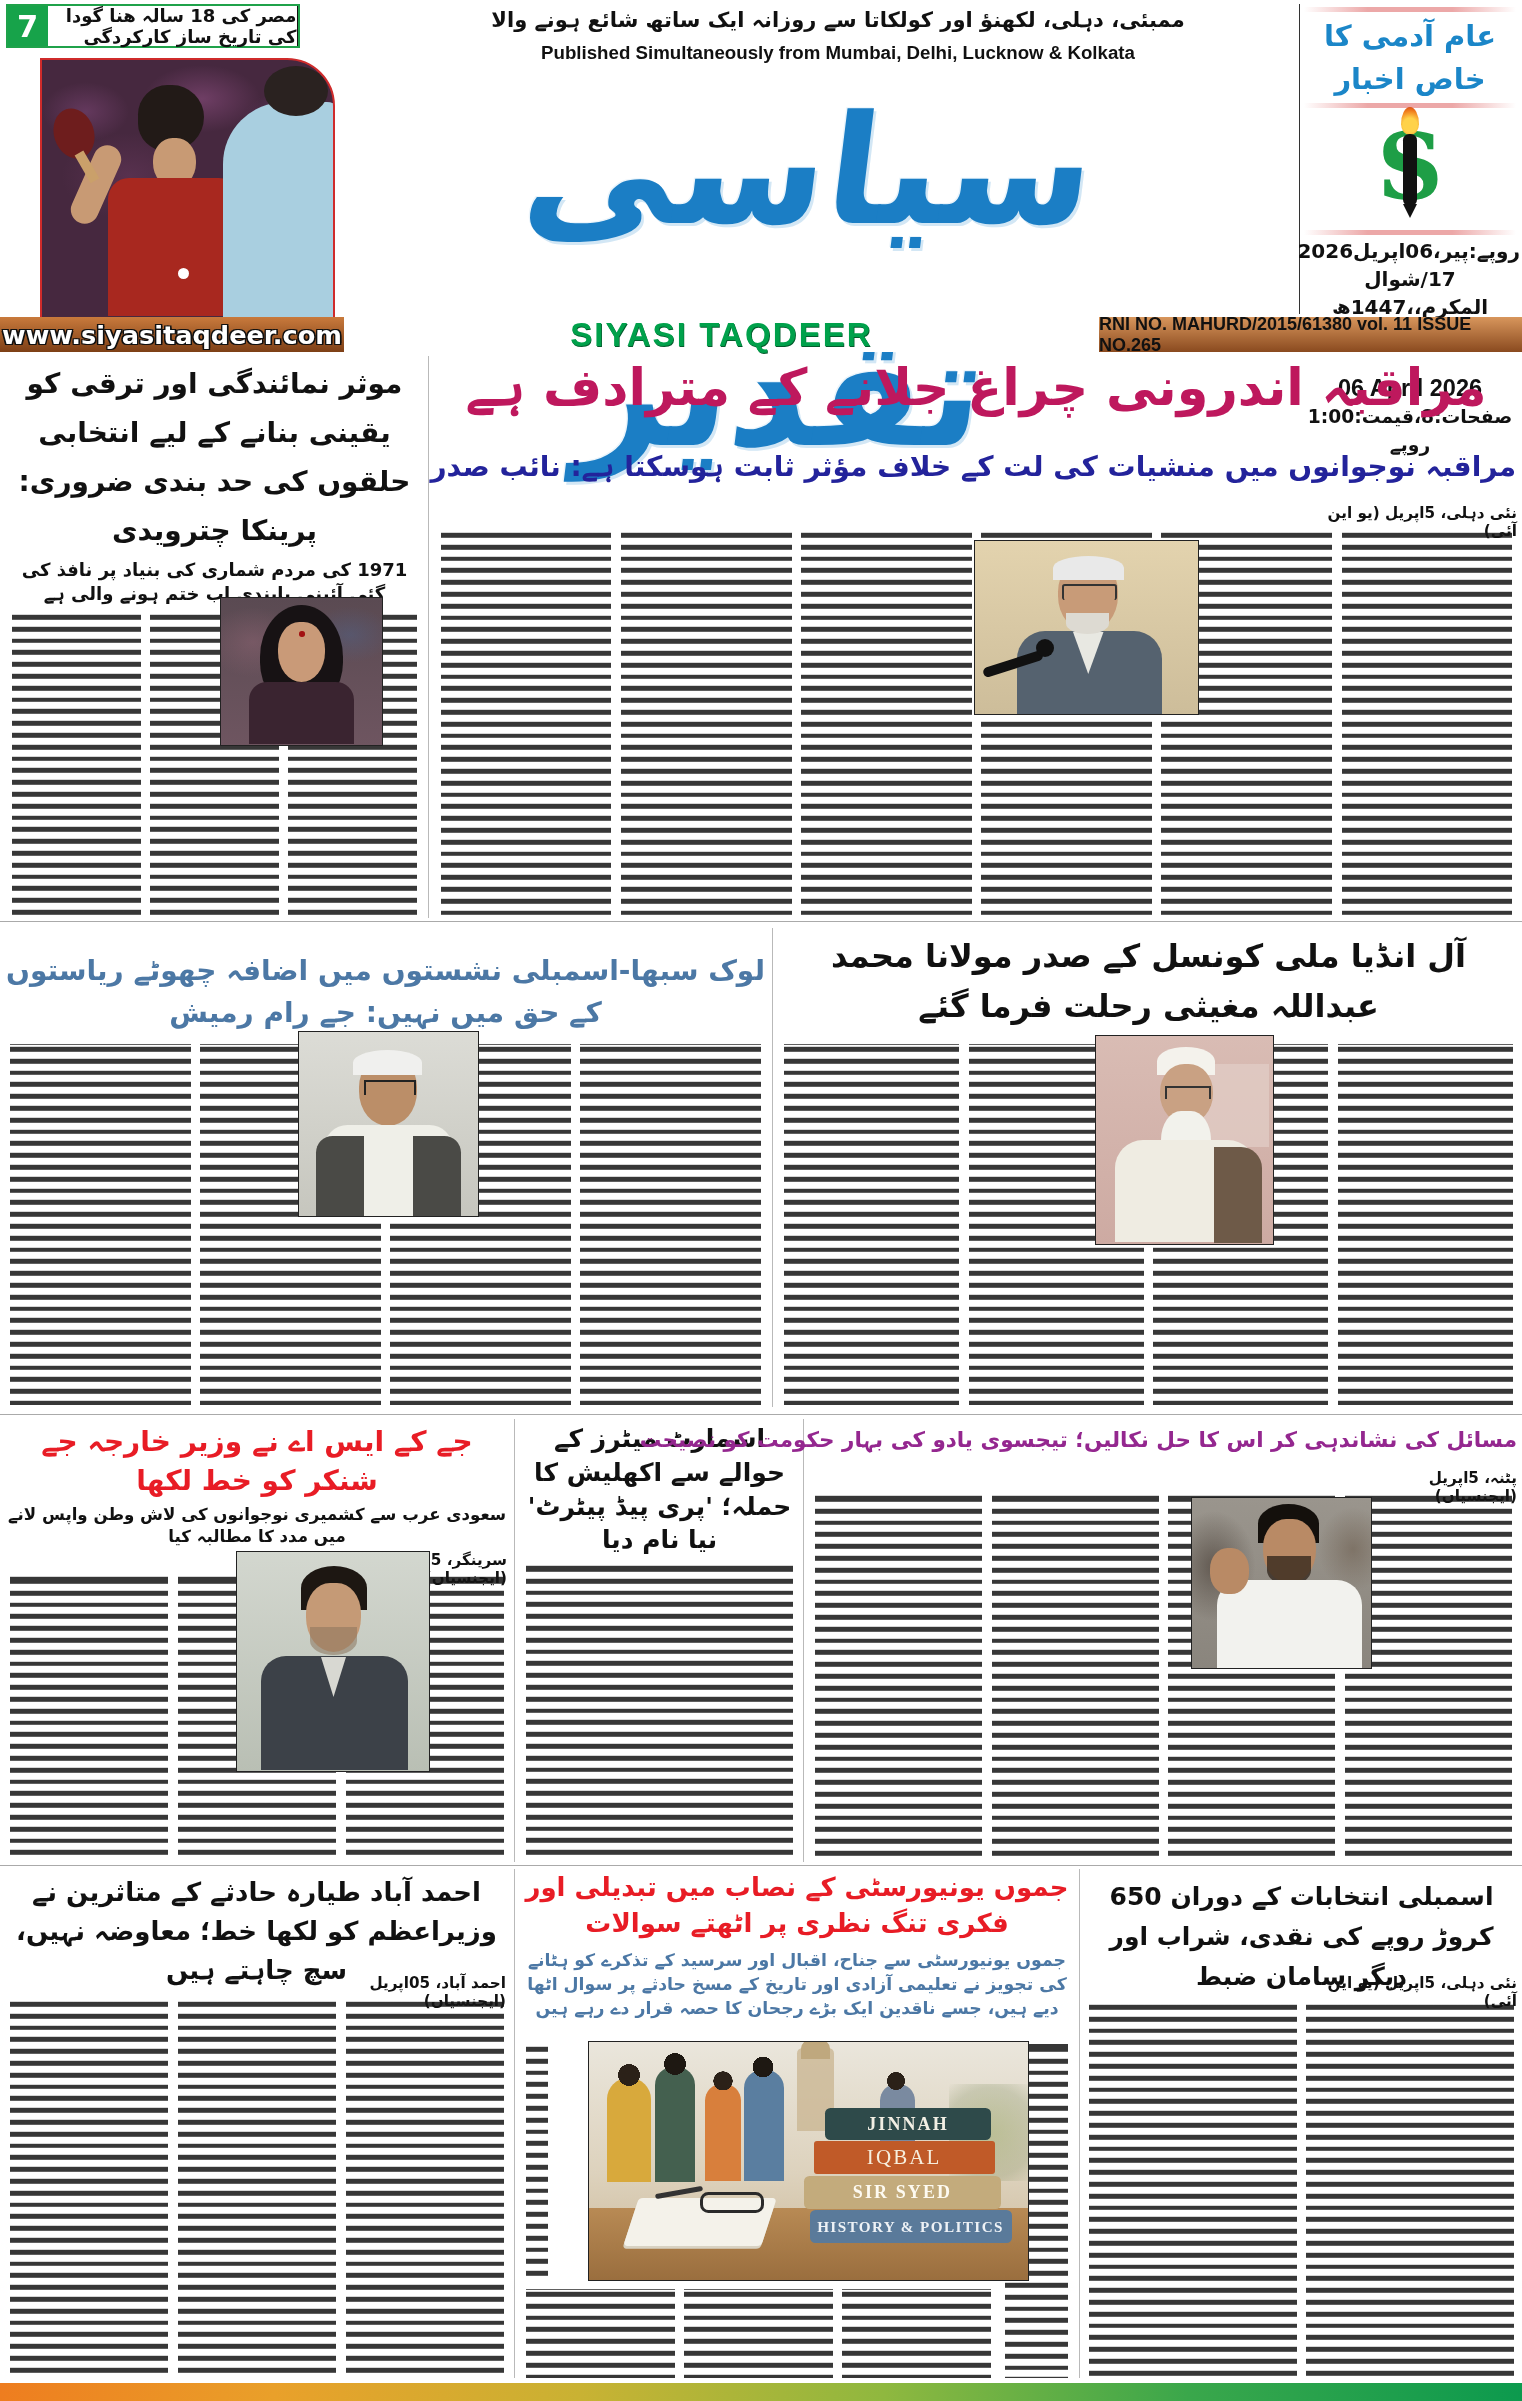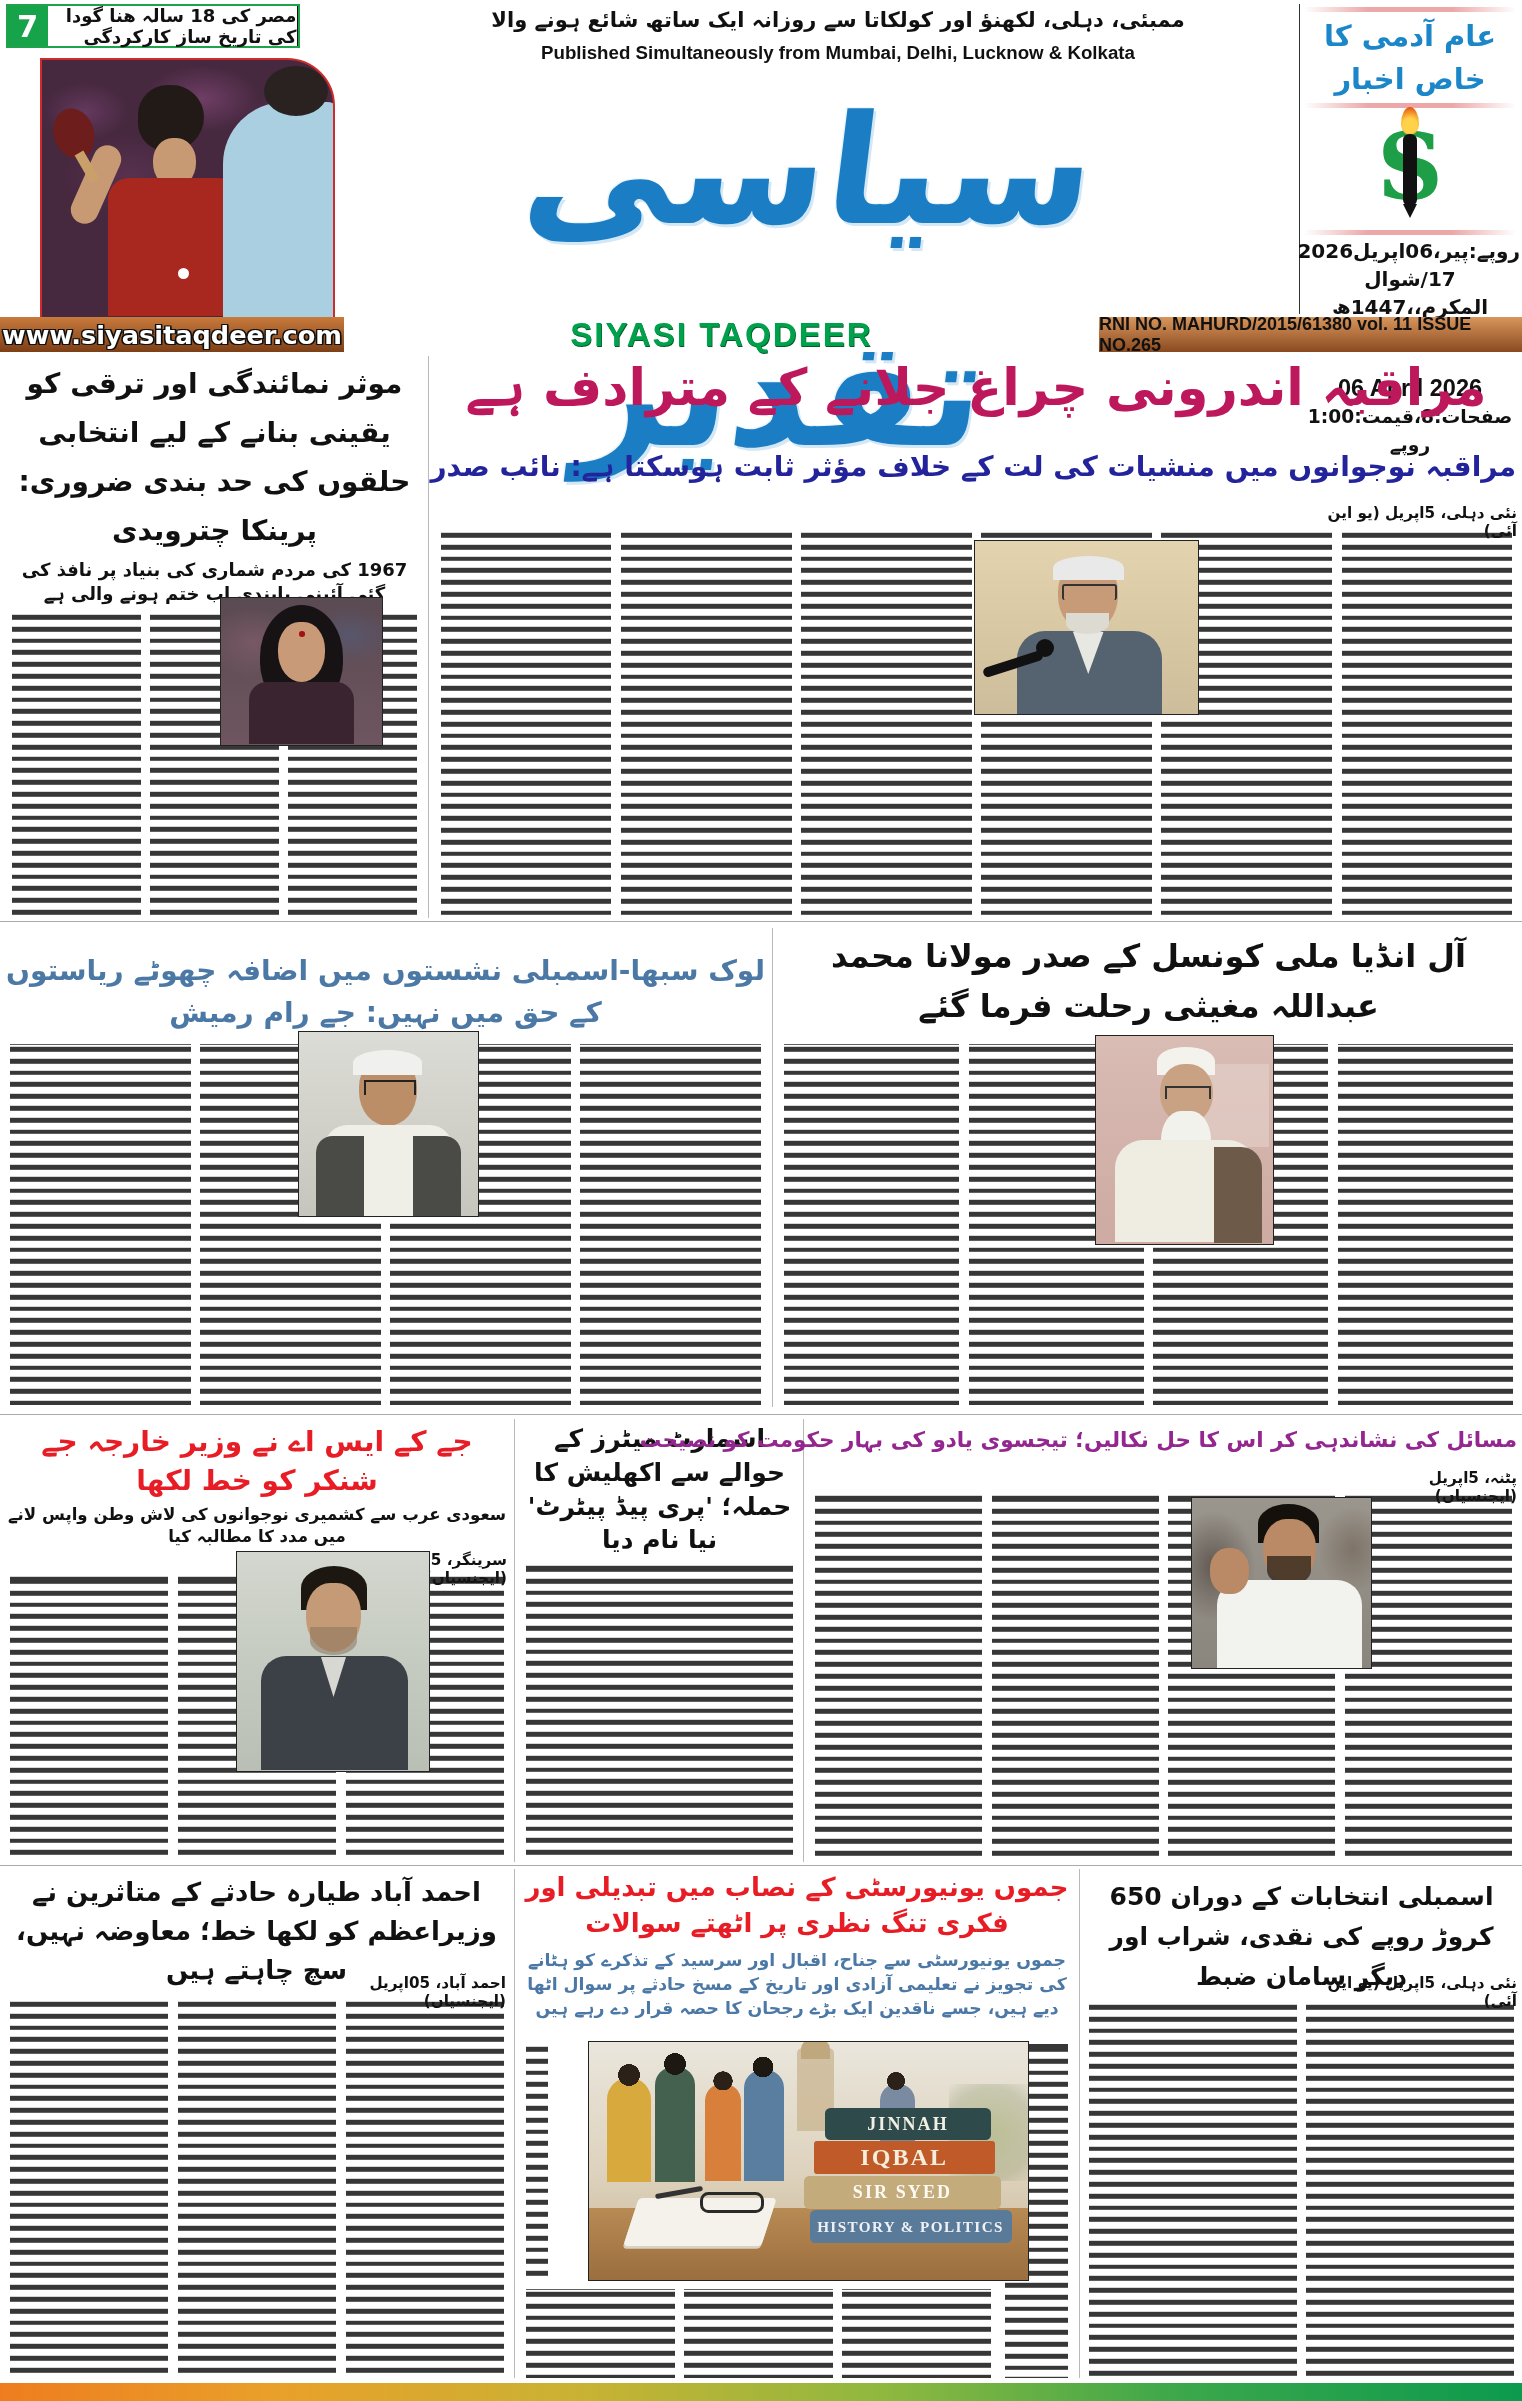--- a/index.html
+++ b/index.html
@@ -78,21 +78,21 @@
   <div class="abs ctr" style="left:344px;top:317px;width:755px;height:35px;background:#fff;">
     <span style="color:#00a14b;font-size:33px;font-weight:900;letter-spacing:2.1px;line-height:35px;text-shadow:0.7px 0.7px 0 #045a2c;font-family:'Liberation Sans',sans-serif;">SIYASI TAQDEER</span>
   </div>
   <div class="abs" style="left:1099px;top:317px;width:424px;height:35px;background:linear-gradient(180deg,#d8965c,#96halt 60%,#8a4a1f);background:linear-gradient(180deg,#d8965c,#8a4a1f);display:flex;align-items:center;justify-content:center;">
     <span style="color:#111;font-size:18px;font-weight:bold;font-family:'Liberation Sans',sans-serif;">RNI NO. MAHURD/2015/61380 vol. 11 ISSUE NO.265</span>
   </div>
 
   <div class="colrule" style="left:428px;top:356px;height:562px;"></div>
 
   <div class="abs u b ctr" style="left:7px;top:359px;width:415px;font-size:28px;line-height:1.75;">موثر نمائندگی اور ترقی کو یقینی بنانے کے لیے انتخابی حلقوں کی حد بندی ضروری: پرینکا چترویدی</div>
-  <div class="abs u b ctr" style="left:7px;top:558px;width:415px;font-size:18px;line-height:1.35;">1967 کی مردم شماری کی بنیاد پر نافذ کی گئی آئینی پابندی اب ختم ہونے والی ہے</div>
+  <div class="abs u b ctr" style="left:7px;top:558px;width:415px;font-size:18px;line-height:1.35;">1971 کی مردم شماری کی بنیاد پر نافذ کی گئی آئینی پابندی اب ختم ہونے والی ہے</div>
   <div class="cols" style="left:7px;top:612px;width:415px;height:303px;">
     <div class="greek"></div>
     <div class="greek"></div>
     <div class="greek"></div>
   </div>
   <div class="ph" style="left:186px;top:597px;width:161px;height:147px;background:linear-gradient(180deg,#5a4a52,#6e5560);">
     <div style="inset:0;background:radial-gradient(48px 35px at 20% 30%,#9a6a7a66,transparent),radial-gradient(42px 28px at 80% 25%,#4a6a9a55,transparent);"></div>
     <div style="left:39px;top:7px;width:83px;height:104px;background:#171214;border-radius:50% 50% 45% 45%;"></div>
     <div style="left:57px;top:23.5px;width:47px;height:60px;background:#c99a78;border-radius:50% 50% 55% 55%;"></div>
     <div style="left:78px;top:33px;width:5.5px;height:5.5px;background:#a31212;border-radius:50%;"></div>
@@ -241,21 +241,21 @@
         radial-gradient(10.4px 10.4px at 174px 25px,#1e1812 98%,transparent),
         radial-gradient(9px 9px at 307px 39px,#2b2118 98%,transparent);"></div>
     <div style="left:0;top:166px;width:100%;height:72px;background:linear-gradient(180deg,#b88a54,#9a6e3e);"></div>
     <div style="left:42px;top:156px;width:138px;height:48px;background:#f4f2ea;transform:skewX(-18deg);border-radius:4.2px;box-shadow:0 2.8px 0 #d8d2c2;"></div>
     <div style="left:111px;top:150px;width:58px;height:15.2px;border:3.5px solid #2a2a2a;border-radius:8.3px;background:transparent;"></div>
     <div style="left:66px;top:148px;width:48px;height:4.8px;background:#333;transform:rotate(-10deg);border-radius:2.8px;"></div>
     <div style="left:215px;top:66px;width:208px;height:138px;">
       <div style="left:21px;top:0;width:166px;height:32px;background:#2e4a4a;border-radius:5.5px;color:#f2efe4;font-weight:bold;font-size:18px;display:flex;align-items:center;justify-content:center;letter-spacing:2.1px;font-family:'Liberation Serif',serif;">
         <span>JINNAH</span>
         </div>
-      <div style="left:9.7px;top:33px;width:181px;height:33px;background:#c05a28;border-radius:3px;color:#f6eedd;font-weight:bold;font-size:24px;display:flex;align-items:center;justify-content:center;letter-spacing:2.1px;font-family:'Liberation Serif',serif;">
+      <div style="left:9.7px;top:33px;width:181px;height:33px;background:#c05a28;border-radius:3px;color:#f6eedd;font-weight:normal;font-size:21px;display:flex;align-items:center;justify-content:center;letter-spacing:2.1px;font-family:'Liberation Serif',serif;">
         <span>IQBAL</span>
         </div>
       <div style="left:0;top:68px;width:197px;height:33px;background:#c3ab7c;border-radius:5.5px;color:#fdfaf1;font-weight:bold;font-size:18px;display:flex;align-items:center;justify-content:center;letter-spacing:2.1px;font-family:'Liberation Serif',serif;">
         <span>SIR SYED</span>
         </div>
       <div style="left:5.5px;top:102px;width:202px;height:33px;background:#5a7a9a;border-radius:5.5px;color:#eef2f6;font-weight:bold;font-size:15.2px;display:flex;align-items:center;justify-content:center;letter-spacing:1.4px;font-family:'Liberation Serif',serif;">
         <span>HISTORY &amp; POLITICS</span>
         </div>
     </div>
   </div>

